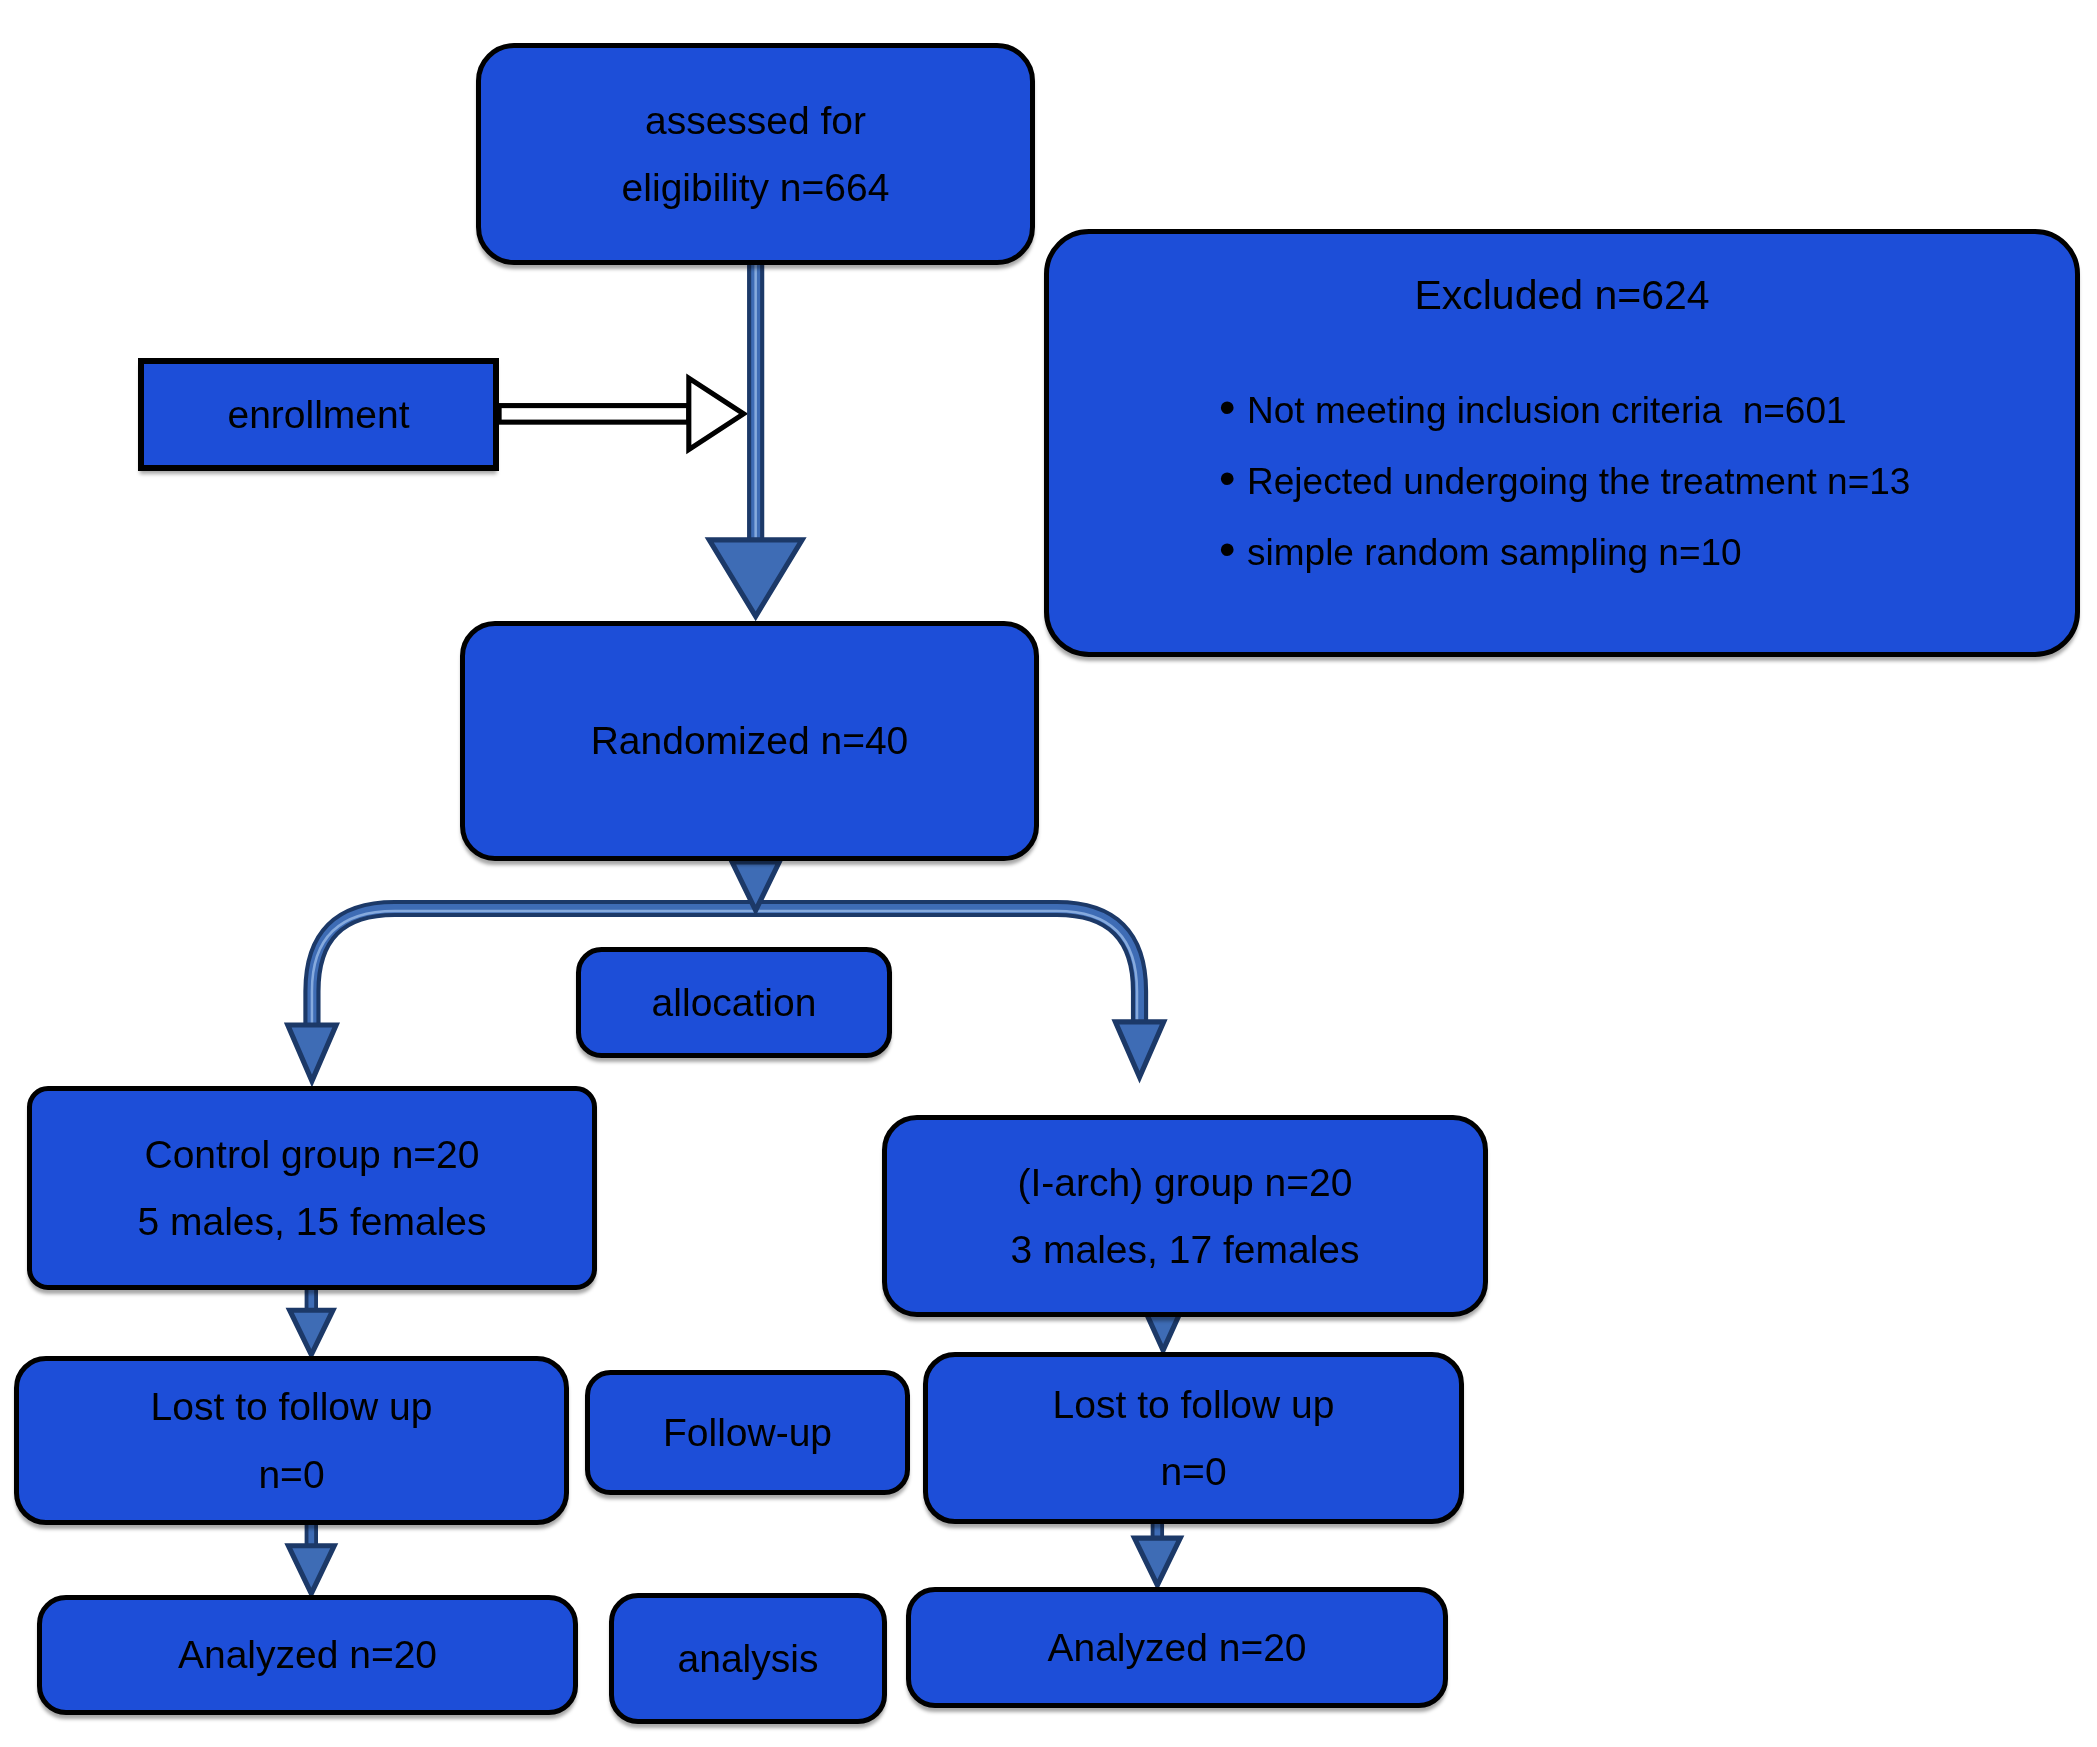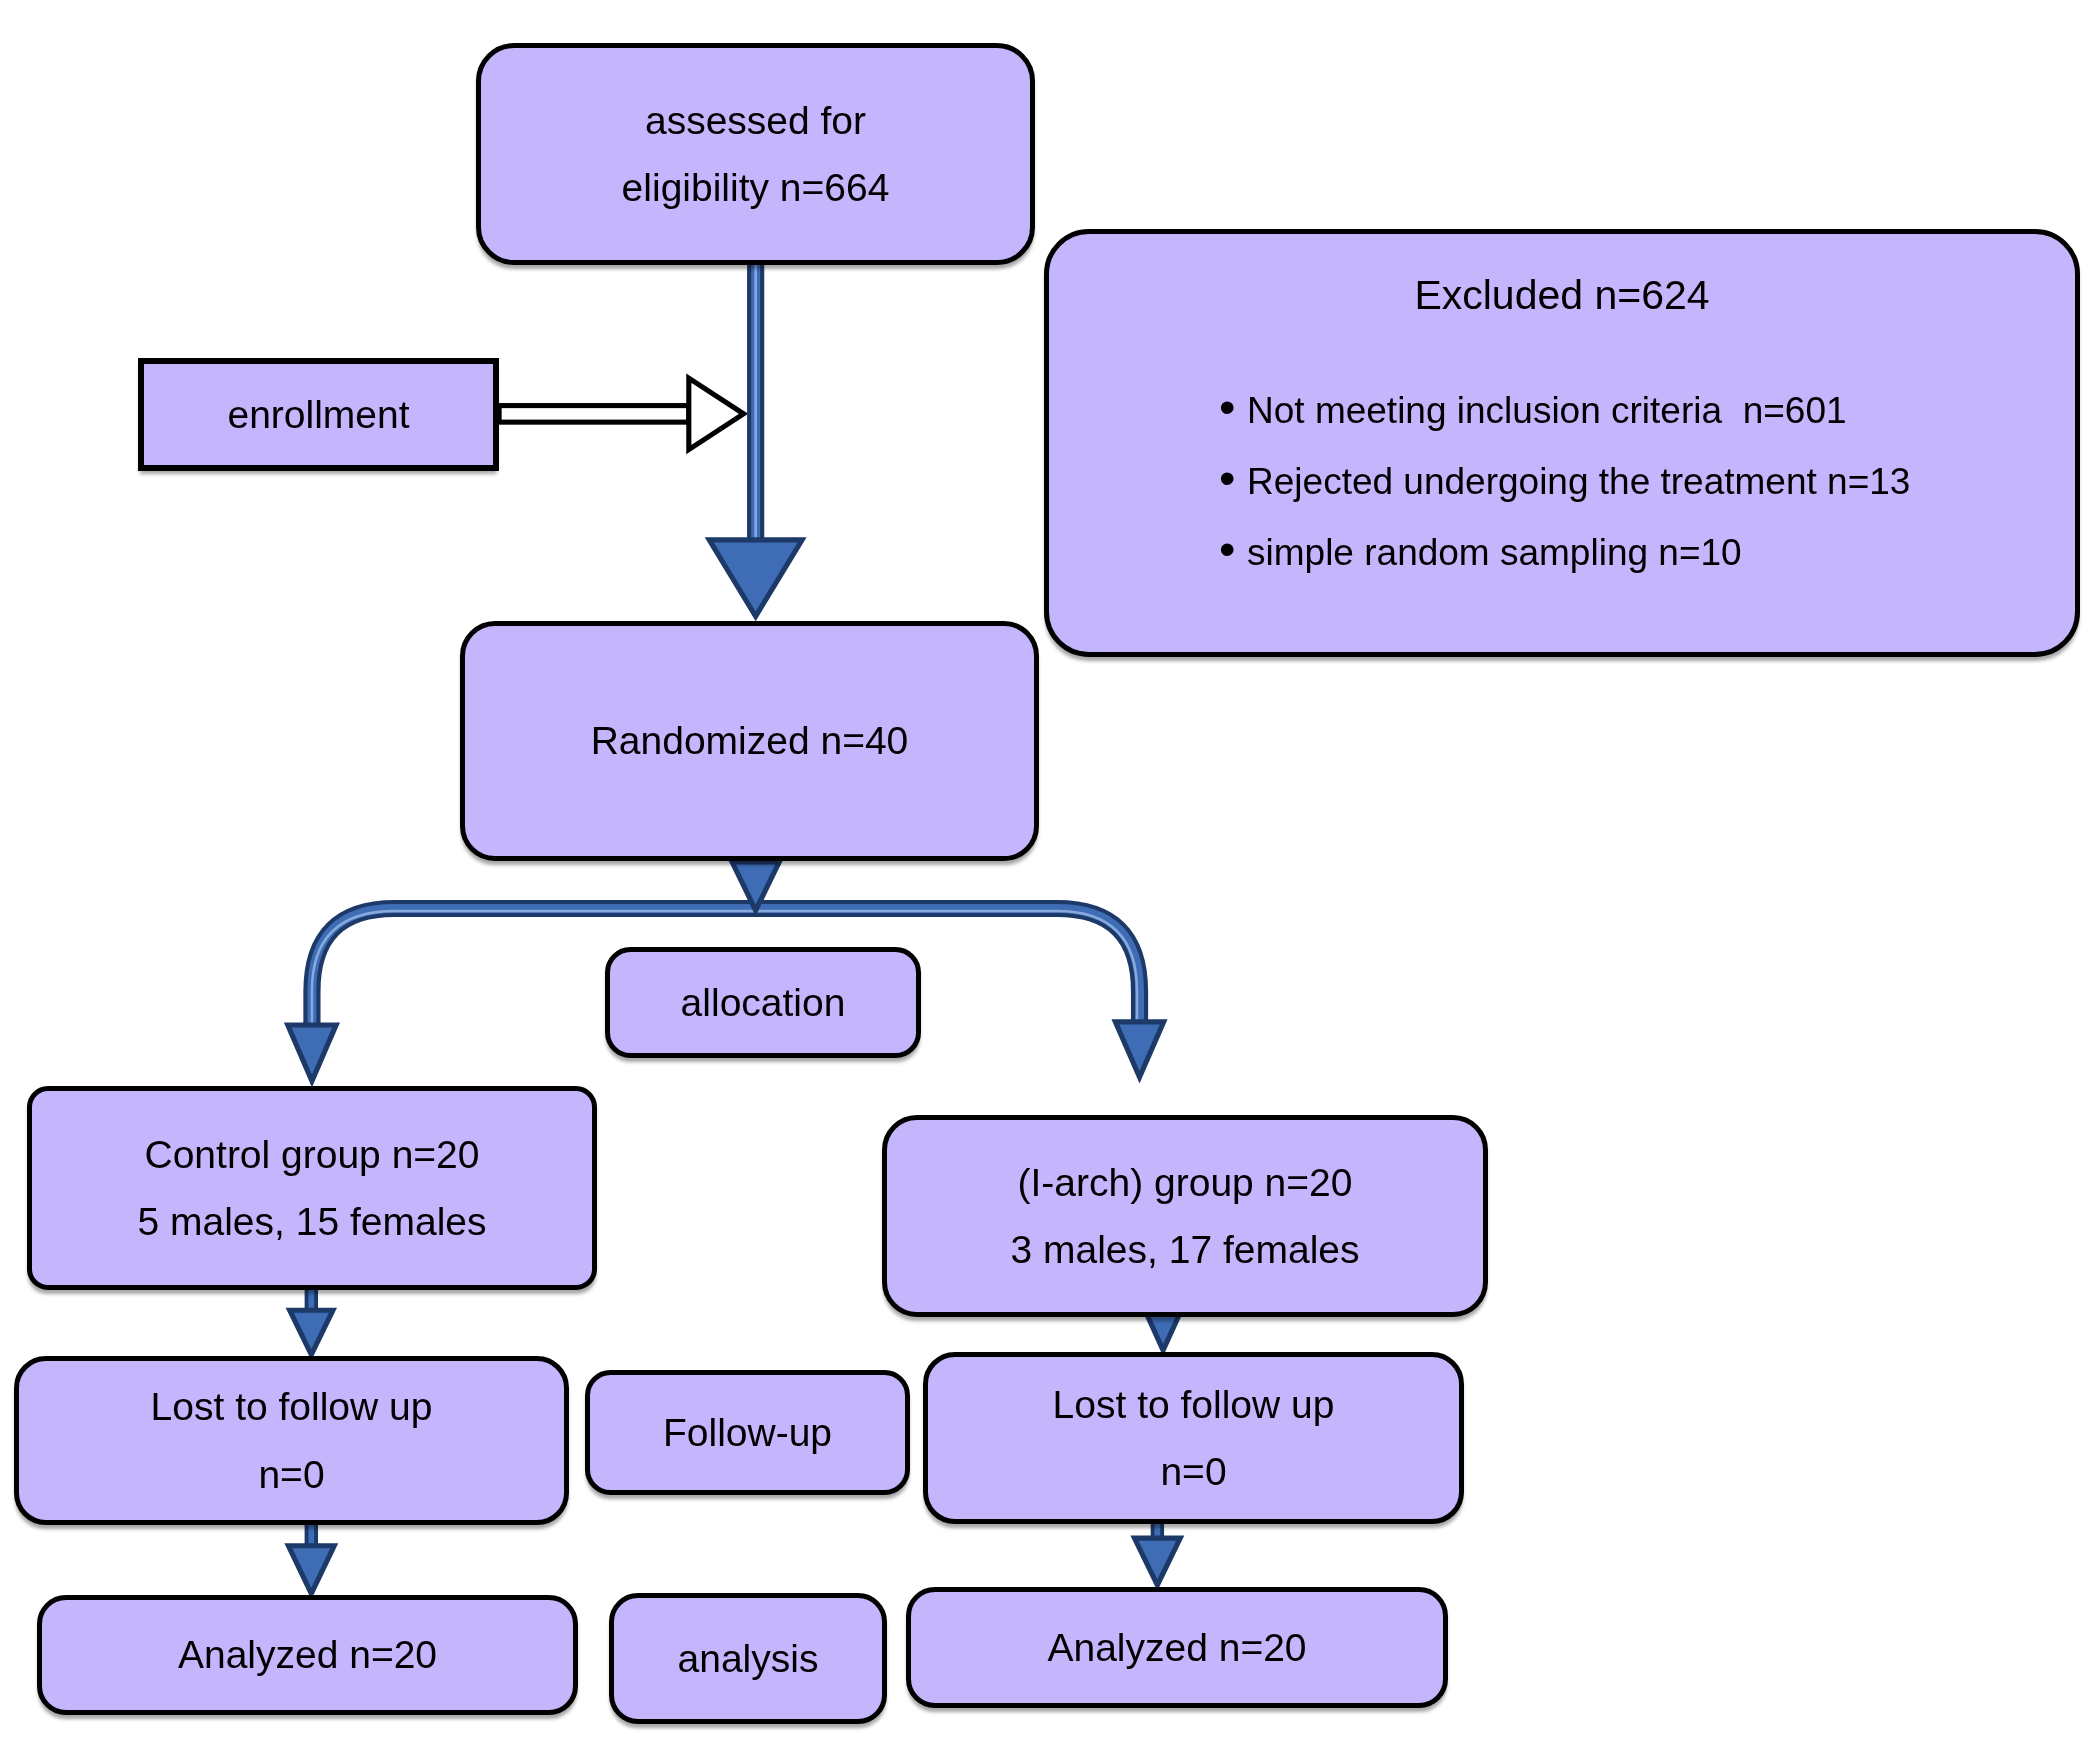--- a/index.html
+++ b/index.html
@@ -15,21 +15,21 @@
     background:var(--background);
     font-family:"Liberation Sans",sans-serif;
     color:#000;
     position:relative;
     overflow:hidden;
   }
   #stage{position:absolute;left:0;top:0;width:2097px;height:1747px;}
   #arrows{position:absolute;left:0;top:0;width:2097px;height:1747px;z-index:1;}
   .box{
     position:absolute;z-index:2;box-sizing:border-box;
-    background:#c4b5fd;border:5.7px solid var(--box_border);
+    background:#1d4ed8;border:5.7px solid var(--box_border);
     display:flex;flex-direction:column;align-items:center;justify-content:center;
     text-align:center;font-size:39px;line-height:1.72;
     box-shadow:0 5.1px 3.8px -1.9px rgba(0,0,0,0.35);
   }
   .box .line{white-space:pre-wrap;}
   #assessed-box{left:476px;top:43px;width:559px;height:222px;border-radius:38px;}
   #enrollment-box{left:138px;top:358px;width:361px;height:113px;border-radius:0;border-width:6.4px;}
   #excluded-box{
     left:1044px;top:229px;width:1036px;height:428px;border-radius:45px;
     justify-content:flex-start;align-items:center;text-align:left;
@@ -42,21 +42,21 @@
     line-height:67px;font-size:37px;white-space:pre-wrap;
     display:flex;align-items:baseline;
   }
   #excluded-bullets li::before{
     content:"\2022";
     font-size:47px;
     margin-right:11.5px;
     flex:0 0 auto;
   }
   #randomized-box{left:460px;top:621px;width:579px;height:240px;border-radius:35px;}
-  #allocation-box{left:605px;top:947px;width:316px;height:111px;border-radius:25.5px;}
+  #allocation-box{left:576px;top:947px;width:316px;height:111px;border-radius:25.5px;}
   #control-box{left:27px;top:1086px;width:570px;height:204px;border-radius:21px;}
   #iarch-box{left:882px;top:1079px;width:606px;height:202px;border-radius:35px;margin-top:36px;}
   #lost-left-box{left:14px;top:1356px;width:555px;height:169px;border-radius:32px;}
   #followup-box{left:585px;top:1370px;width:325px;height:125px;border-radius:25.5px;}
   #lost-right-box{left:923px;top:1352px;width:541px;height:172px;border-radius:32px;}
   #analyzed-left-box{left:37px;top:1595px;width:541px;height:120px;border-radius:29px;}
   #analysis-box{left:609px;top:1593px;width:278px;height:131px;border-radius:29px;}
   #analyzed-right-box{left:906px;top:1587px;width:542px;height:121px;border-radius:29px;}
 
   

